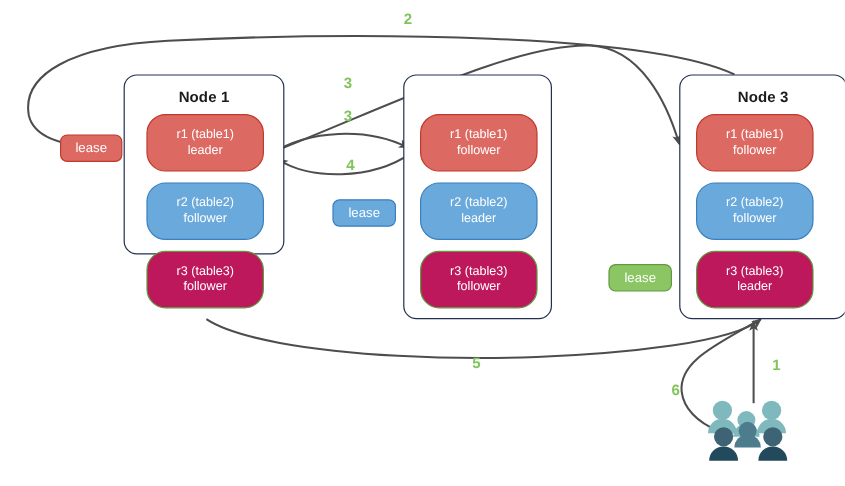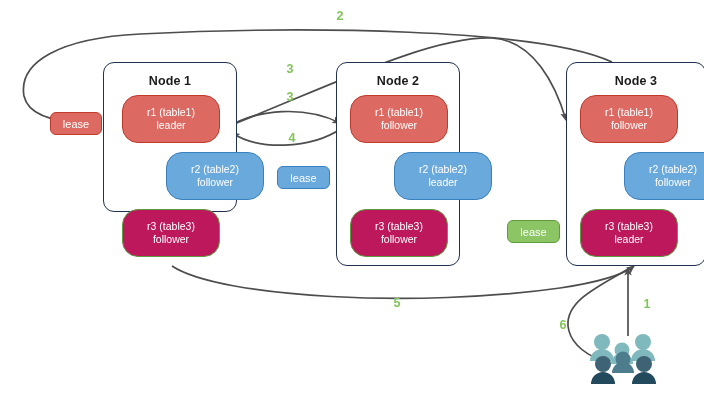--- a/index.html
+++ b/index.html
@@ -46,21 +46,21 @@
     flex-direction: column;
     align-items: center;
     justify-content: center;
     color: #ffffff;
     font-size: 10.5px;
     line-height: 13px;
     text-align: center;
   }
   .replica .rl { display: block; }
   .rep-red   { background: #dd6a62; border: 1.4px solid #c0392b; }
-  .rep-blue  { background: #6aa9dc; border: 1.4px solid #3a7fbe; margin-left: 44px; }
+  .rep-blue  { background: #6aa9dc; border: 1.4px solid #3a7fbe; }
   .rep-green { background: #be185d; border: 1.4px solid #5f9a3e; }
 
   .lease {
     position: absolute;
     border-radius: 6px;
     box-sizing: border-box;
     display: flex;
     align-items: center;
     justify-content: center;
     color: #ffffff;
@@ -123,21 +123,20 @@
       <span class="rl">r2 (table2)</span>
       <span class="rl">follower</span>
     </div>
     <div class="replica rep-green" style="left:18px; top:146px; width:98px; height:48px;">
       <span class="rl">r3 (table3)</span>
       <span class="rl">follower</span>
     </div>
   </div>
 
   <div class="node-box" style="left:336px; top:62px; width:124px; height:204px;">
-    <div class="node-title">Node 2</div>
     <div class="replica rep-red" style="left:13px; top:32px; width:98px; height:48px;">
       <span class="rl">r1 (table1)</span>
       <span class="rl">follower</span>
     </div>
     <div class="replica rep-blue" style="left:13px; top:89px; width:98px; height:48px;">
       <span class="rl">r2 (table2)</span>
       <span class="rl">leader</span>
     </div>
     <div class="replica rep-green" style="left:13px; top:146px; width:98px; height:48px;">
       <span class="rl">r3 (table3)</span>

